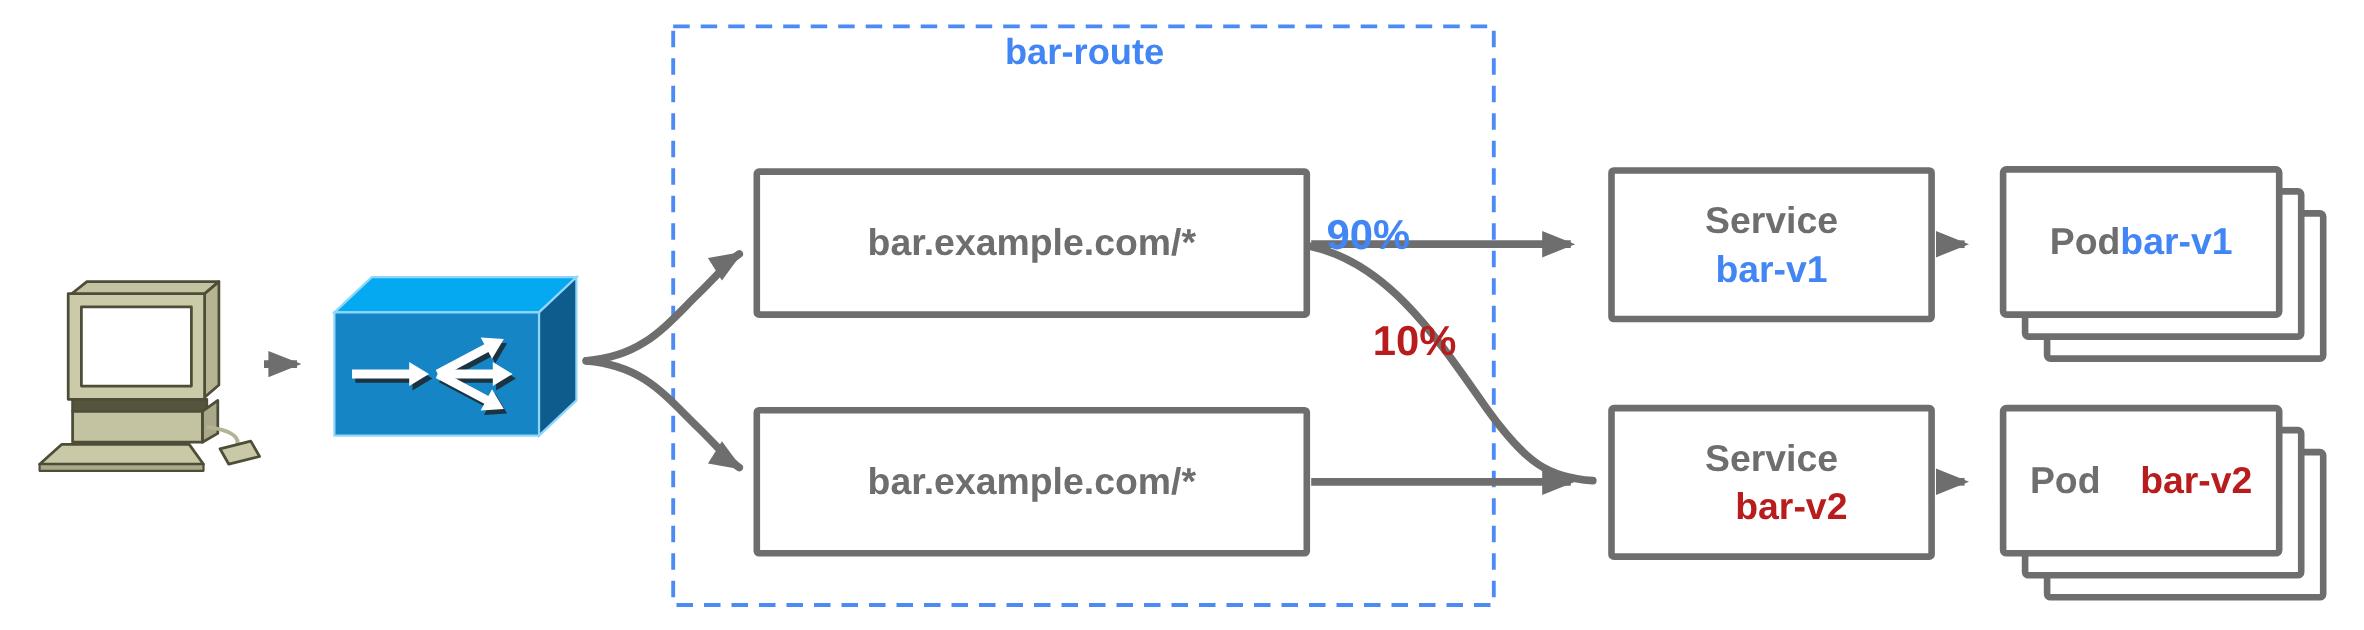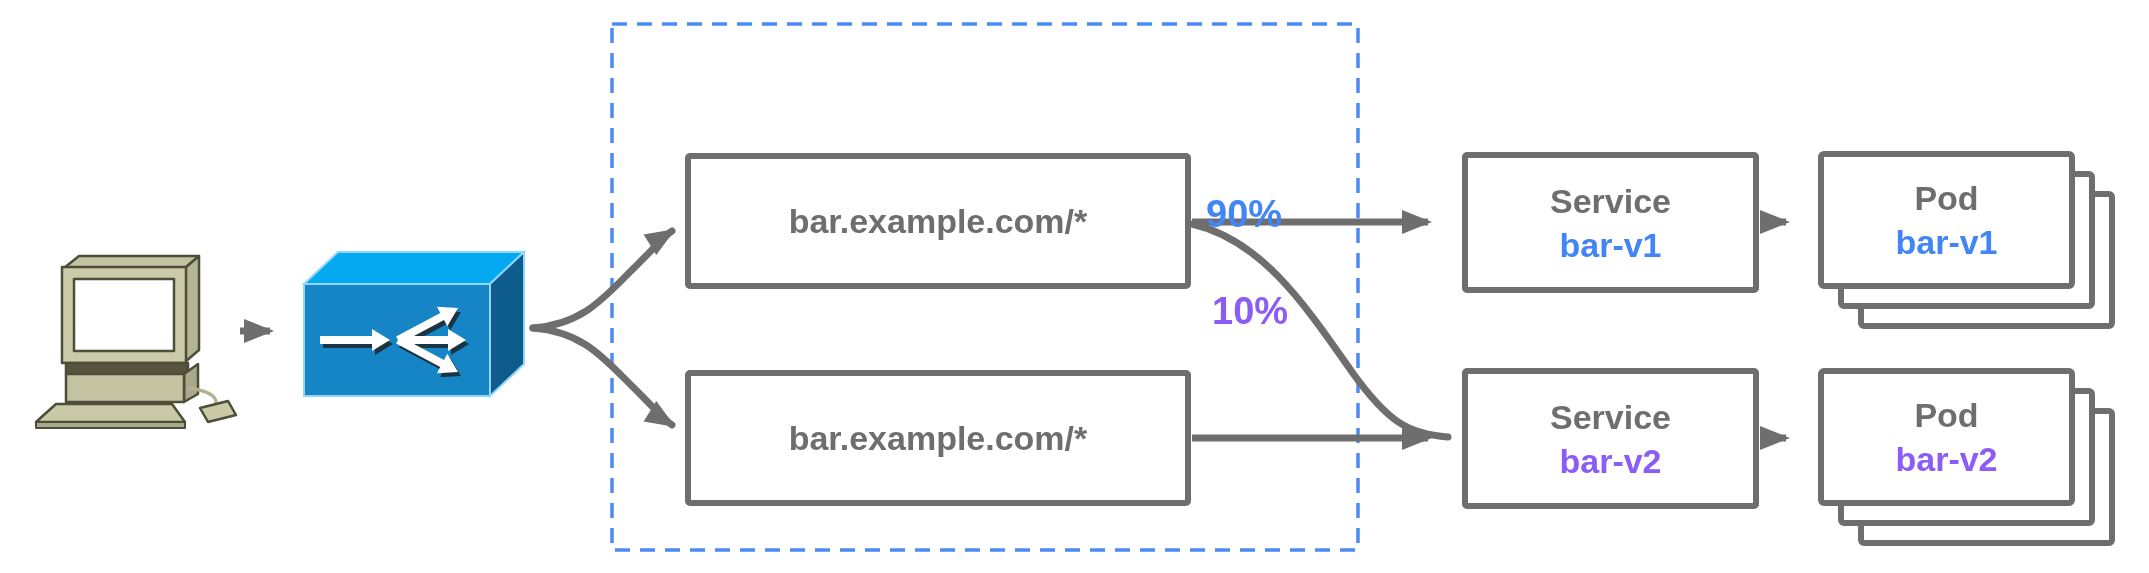--- a/index.html
+++ b/index.html
@@ -6,21 +6,21 @@
   #canvas{
     position:relative;
     width:2149px;height:573px;
     background:#ffffff;
     font-family:"Liberation Sans", sans-serif;
     font-weight:bold;
     overflow:hidden;
   }
   .abs{position:absolute;}
   .blue{color:#4285f4;}
-  .green{color:#8b5cf6;}
+  .green{color:#b91c1c;margin-left:36px;}
   svg{display:block;}
 
   
   #connectors{position:absolute;left:0;top:0;}
 
   
   .node{
     position:absolute;
     box-sizing:border-box;
     background:#ffffff;
@@ -50,21 +50,21 @@
     box-sizing:border-box;
     width:257px;height:138px;
     background:#ffffff;
     border:6px solid #6e6e6e;
     border-radius:6px;
   }
   .pod-card.back2{left:40px;top:40px;}
   .pod-card.back1{left:20px;top:20px;}
   .pod-card.front{
     left:0;top:0;
-    display:flex;flex-direction:column;align-items:center;justify-content:center;
+    display:flex;align-items:center;justify-content:center;
     text-align:center;color:#6e6e6e;font-size:34px;line-height:44px;
   }
 
   .lb-label{
     left:230px; top:146px; width:372px;
     text-align:center; font-size:34px; color:#6e6e6e;
   }
   .route-header{
     left:786px; top:24px; width:400px;
     text-align:center; font-size:33px; line-height:45px; color:#4285f4;
@@ -138,20 +138,21 @@
     <g fill="#ffffff">
       <polygon points="22,90 74,90 74,83 92,94 74,105 74,98 22,98"></polygon>
       <polygon points="100,90 150,90 150,83 168,94 150,105 150,98 100,98"></polygon>
       <polygon points="100,90 150,90 150,83 168,94 150,105 150,98 100,98" transform="rotate(-28 100 94)"></polygon>
       <polygon points="100,90 150,90 150,83 168,94 150,105 150,98 100,98" transform="rotate(28 100 94)"></polygon>
     </g>
   </svg>
 
 
   <div class="abs route-header">
+    <div>bar-route</div>
   </div>
 
   <div class="node rule-top">
     <div>bar.example.com/*</div>
   </div>
 
   <div class="node rule-canary">
     <div>bar.example.com/*</div>
   </div>
 

